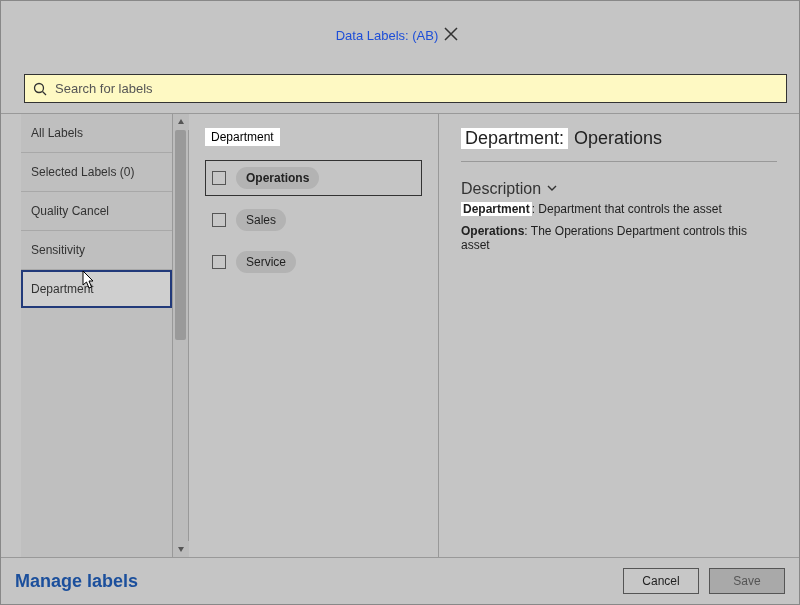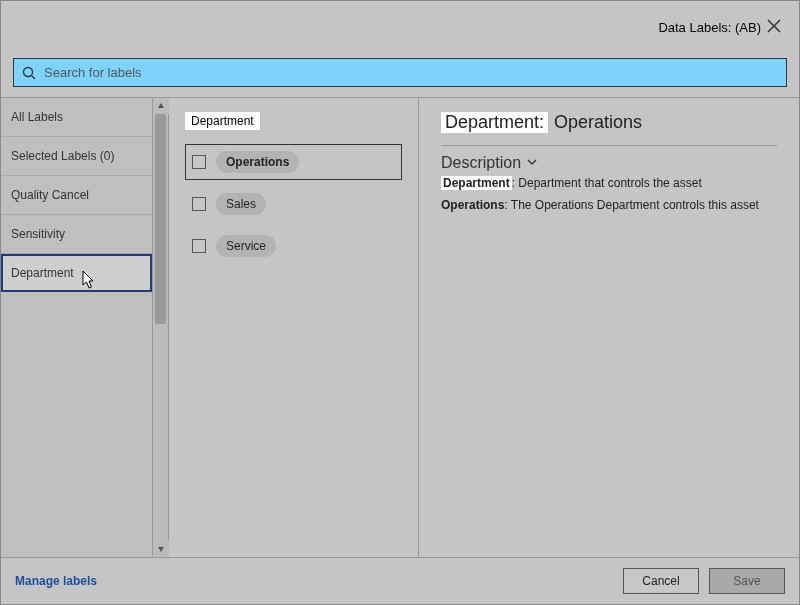--- a/index.html
+++ b/index.html
@@ -16,30 +16,30 @@
       width: 800px;
       height: 605px;
       background: #c5c5c5;
       display: flex;
       flex-direction: column;
       border: 1px solid #888;
     }
     .titlebar {
       display: flex;
       align-items: center;
-      justify-content: flex-end;
-      padding: 16px 12px;
-      color: #000000;
+      justify-content: center;
+      padding: 24px 12px;
+      color: #1d4ed8;
     }
     .titlebar .title { font-size: 13px; }
     .close-x { font-size: 18px; color: #333; cursor: pointer; padding: 0 6px; }
     .searchbar {
-      margin: 4px 12px 10px 12px;
+      margin: 4px 12px 10px 23px;
       border: 1px solid #333;
-      background: #7dd3fc;
+      background: #fef9c3;
       display: flex;
       align-items: center;
       padding: 6px 8px;
     }
     .searchbar .icon { margin-right: 8px; color: #333; display: inline-flex; }
     .searchbar input {
       border: none; background: transparent; outline: none;
       font-size: 13px; color: #555; width: 100%;
     }
     .searchbar input::placeholder { color: #555; }
@@ -49,20 +49,21 @@
       border-top: 1px solid #999;
       min-height: 0;
     }
     
     .sidebar {
       width: 152px;
       border-right: 1px solid #999;
       background: #bfbfbf;
       display: flex;
       flex-direction: column;
+      margin-left: 20px;
     }
     .sidebar-item {
       padding: 12px 10px;
       border-bottom: 1px solid #a8a8a8;
       color: #333;
       font-size: 12px;
       cursor: pointer;
     }
     .sidebar-item.selected {
       background: #cfcfcf;
@@ -122,21 +123,21 @@
     }
     .label-row.selected .pill { font-weight: 600; }
     
     .detailpanel {
       flex: 1;
       padding: 14px 22px 0 22px;
       color: #222;
     }
     .detail-heading {
       font-size: 18px;
-      margin-bottom: 8px;
+      margin-bottom: 18px;
       padding-bottom: 12px;
       border-bottom: 1px solid #999;
       display: flex;
       align-items: baseline;
       gap: 6px;
     }
     .detail-heading .prefix { background: #fff; padding: 0 4px; }
     .desc-toggle {
       display: flex; align-items: center; gap: 6px;
       font-size: 16px; color: #333; margin-bottom: 4px;
@@ -154,21 +155,21 @@
     }
     .infobox a { color: #1b4f9c; text-decoration: none; font-weight: 600; }
     
     .footer {
       border-top: 1px solid #999;
       display: flex;
       align-items: center;
       justify-content: space-between;
       padding: 10px 14px;
     }
-    .manage-link { color: #1b4f9c; font-size: 12px; font-weight: 600; }
+    .manage-link { color: #1b4f9c; font-size: 18px; font-weight: 600; }
     .footer-buttons { display: flex; gap: 10px; }
     .btn {
       min-width: 76px;
       padding: 5px 14px;
       font-size: 12px;
       border: 1px solid #555;
       background: #c7c7c7;
       color: #222;
       text-align: center;
       cursor: pointer;

